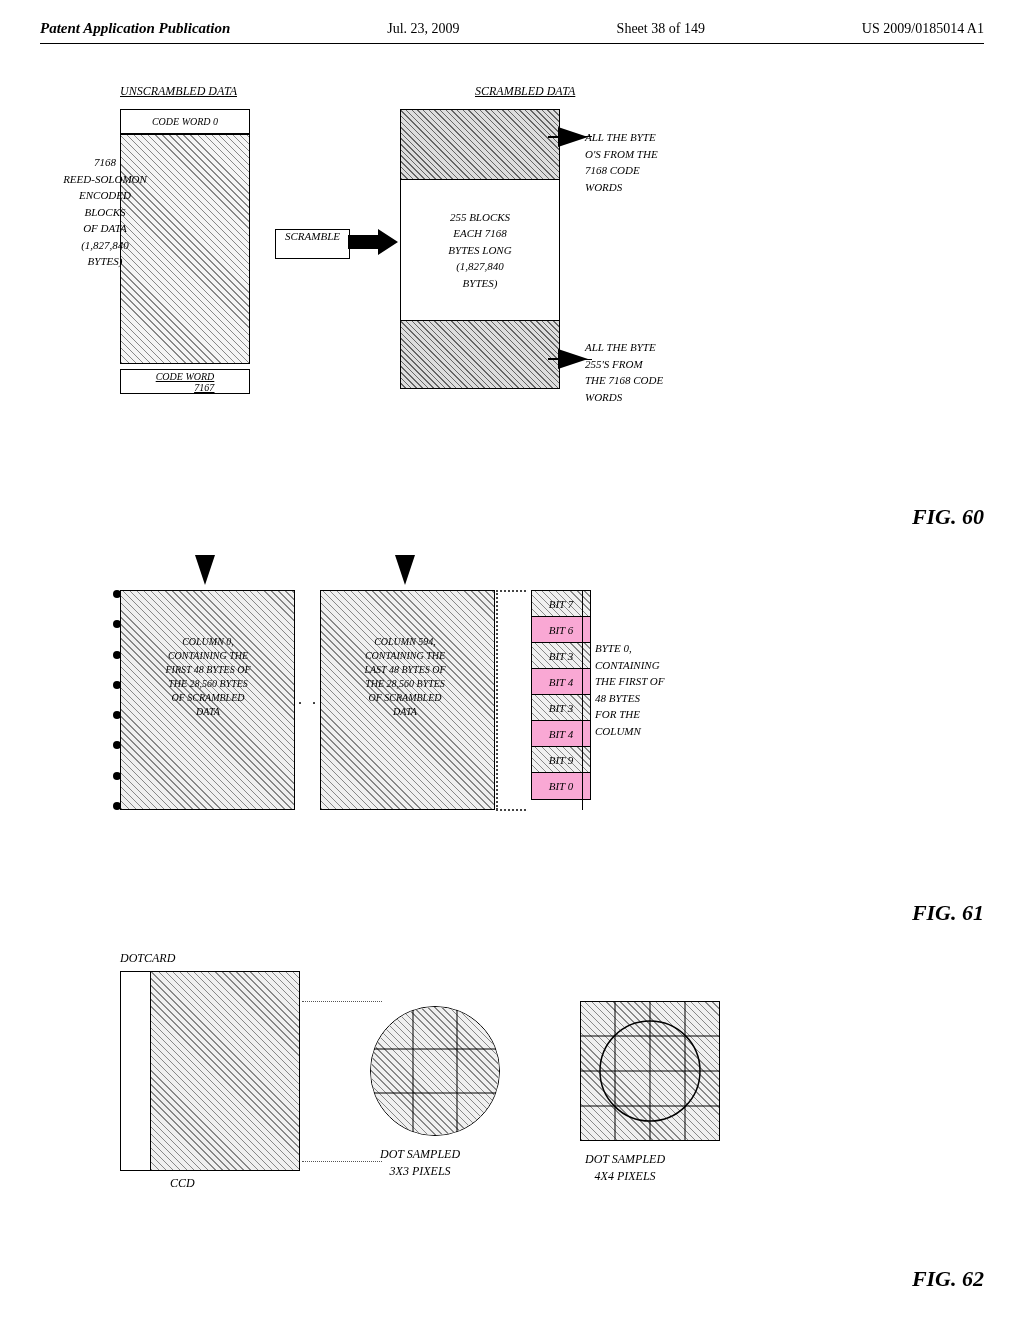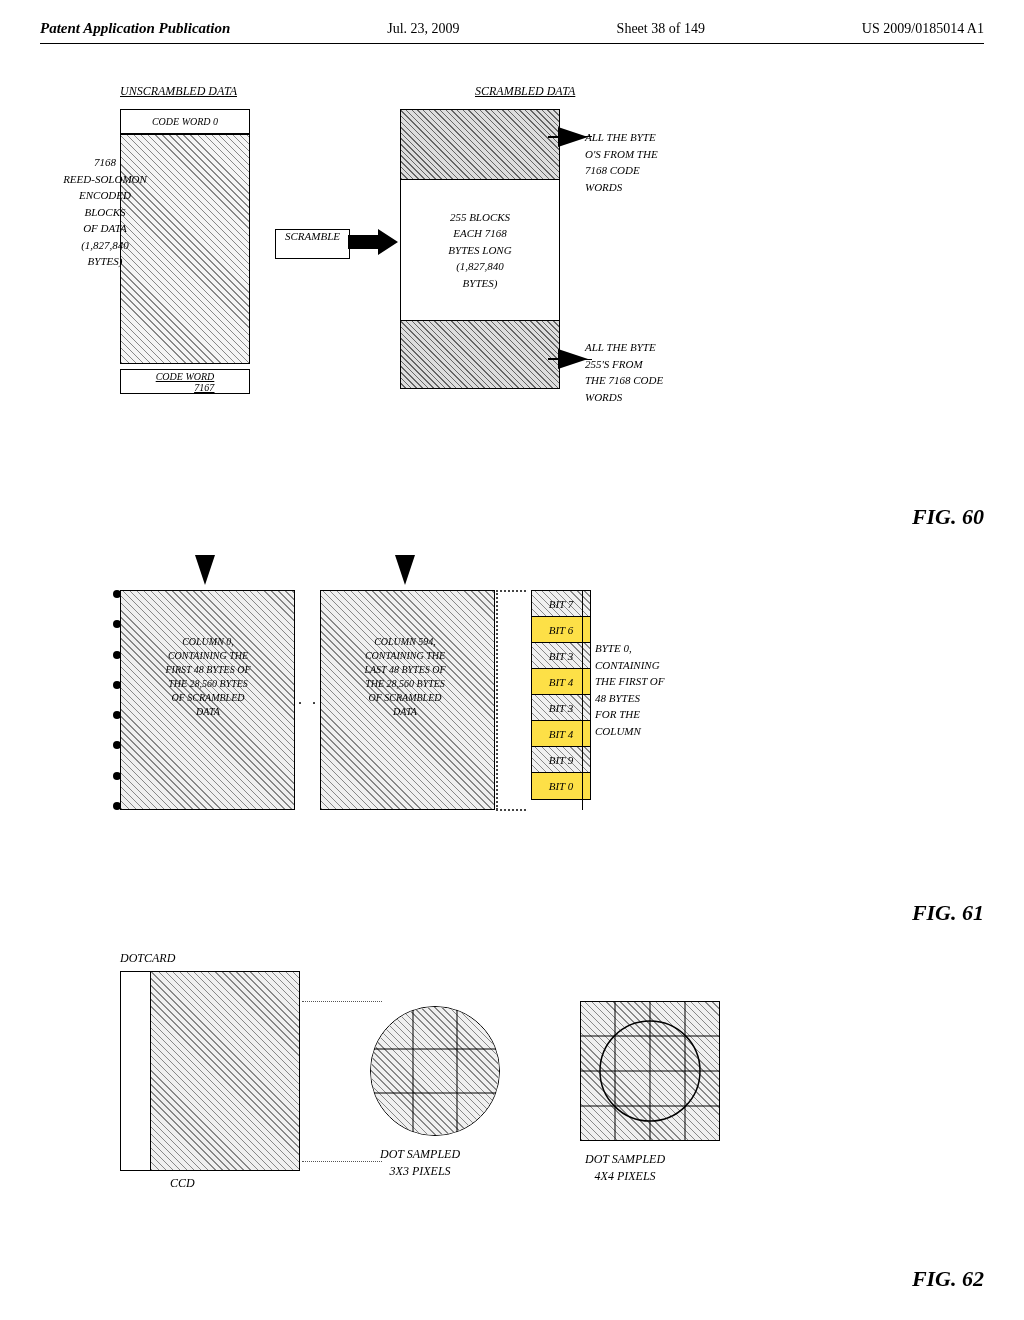--- a/index.html
+++ b/index.html
@@ -321,21 +321,21 @@
     }
     .bit-row {
       width: 60px;
       height: 27.5px;
       border: 1.5px solid #000;
       display: flex;
       align-items: center;
       justify-content: center;
       font-size: 11px;
       font-style: italic;
-      background: #fde047;
+      background: #f9a8d4;
       margin-bottom: -1.5px;
     }
     .bit-row-hatched {
       background-image: repeating-linear-gradient(
         45deg,
         #888 0px,
         #888 1px,
         transparent 1px,
         transparent 5px
       );

